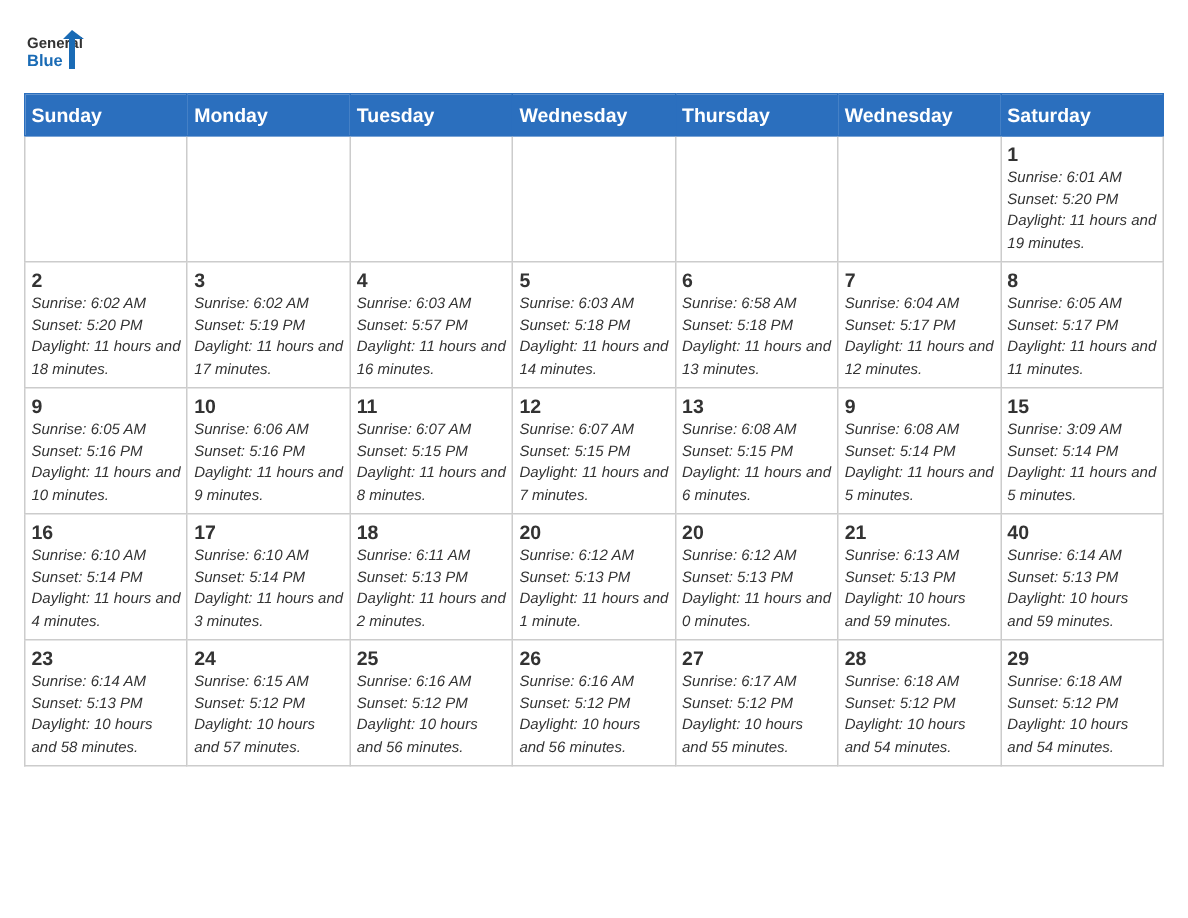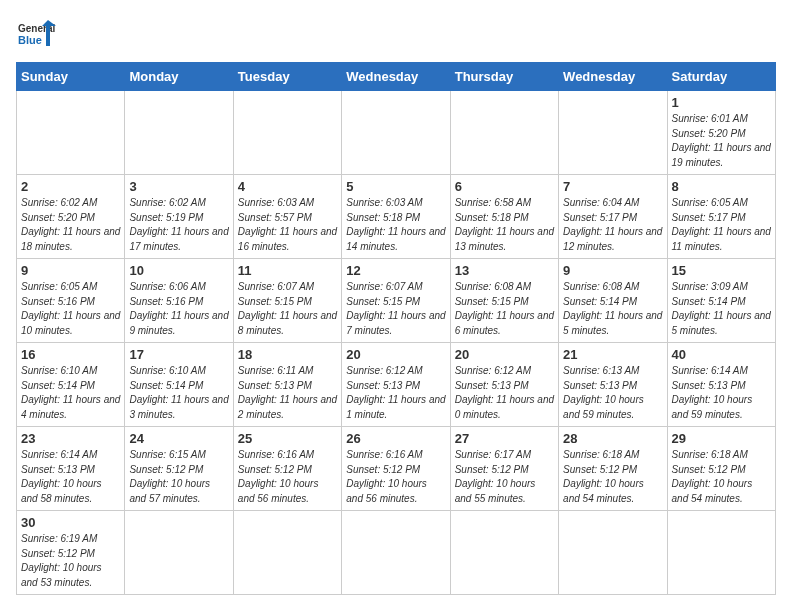--- a/index.html
+++ b/index.html
@@ -290,28 +290,14 @@
 Sunset: 5:12 PM
 Daylight: 10 hours and 54 minutes.</div>
         </td>
         <td>
           <span class="day-number">29</span>
           <div class="day-info">Sunrise: 6:18 AM
 Sunset: 5:12 PM
 Daylight: 10 hours and 54 minutes.</div>
         </td>
       </tr>
-      <tr>
-        <td>
-          <span class="day-number">30</span>
-          <div class="day-info">Sunrise: 6:19 AM
-Sunset: 5:12 PM
-Daylight: 10 hours and 53 minutes.</div>
-        </td>
-        <td class="empty-cell"></td>
-        <td class="empty-cell"></td>
-        <td class="empty-cell"></td>
-        <td class="empty-cell"></td>
-        <td class="empty-cell"></td>
-        <td class="empty-cell"></td>
-      </tr>
     </tbody>
 </table>
 
 </body></html>

